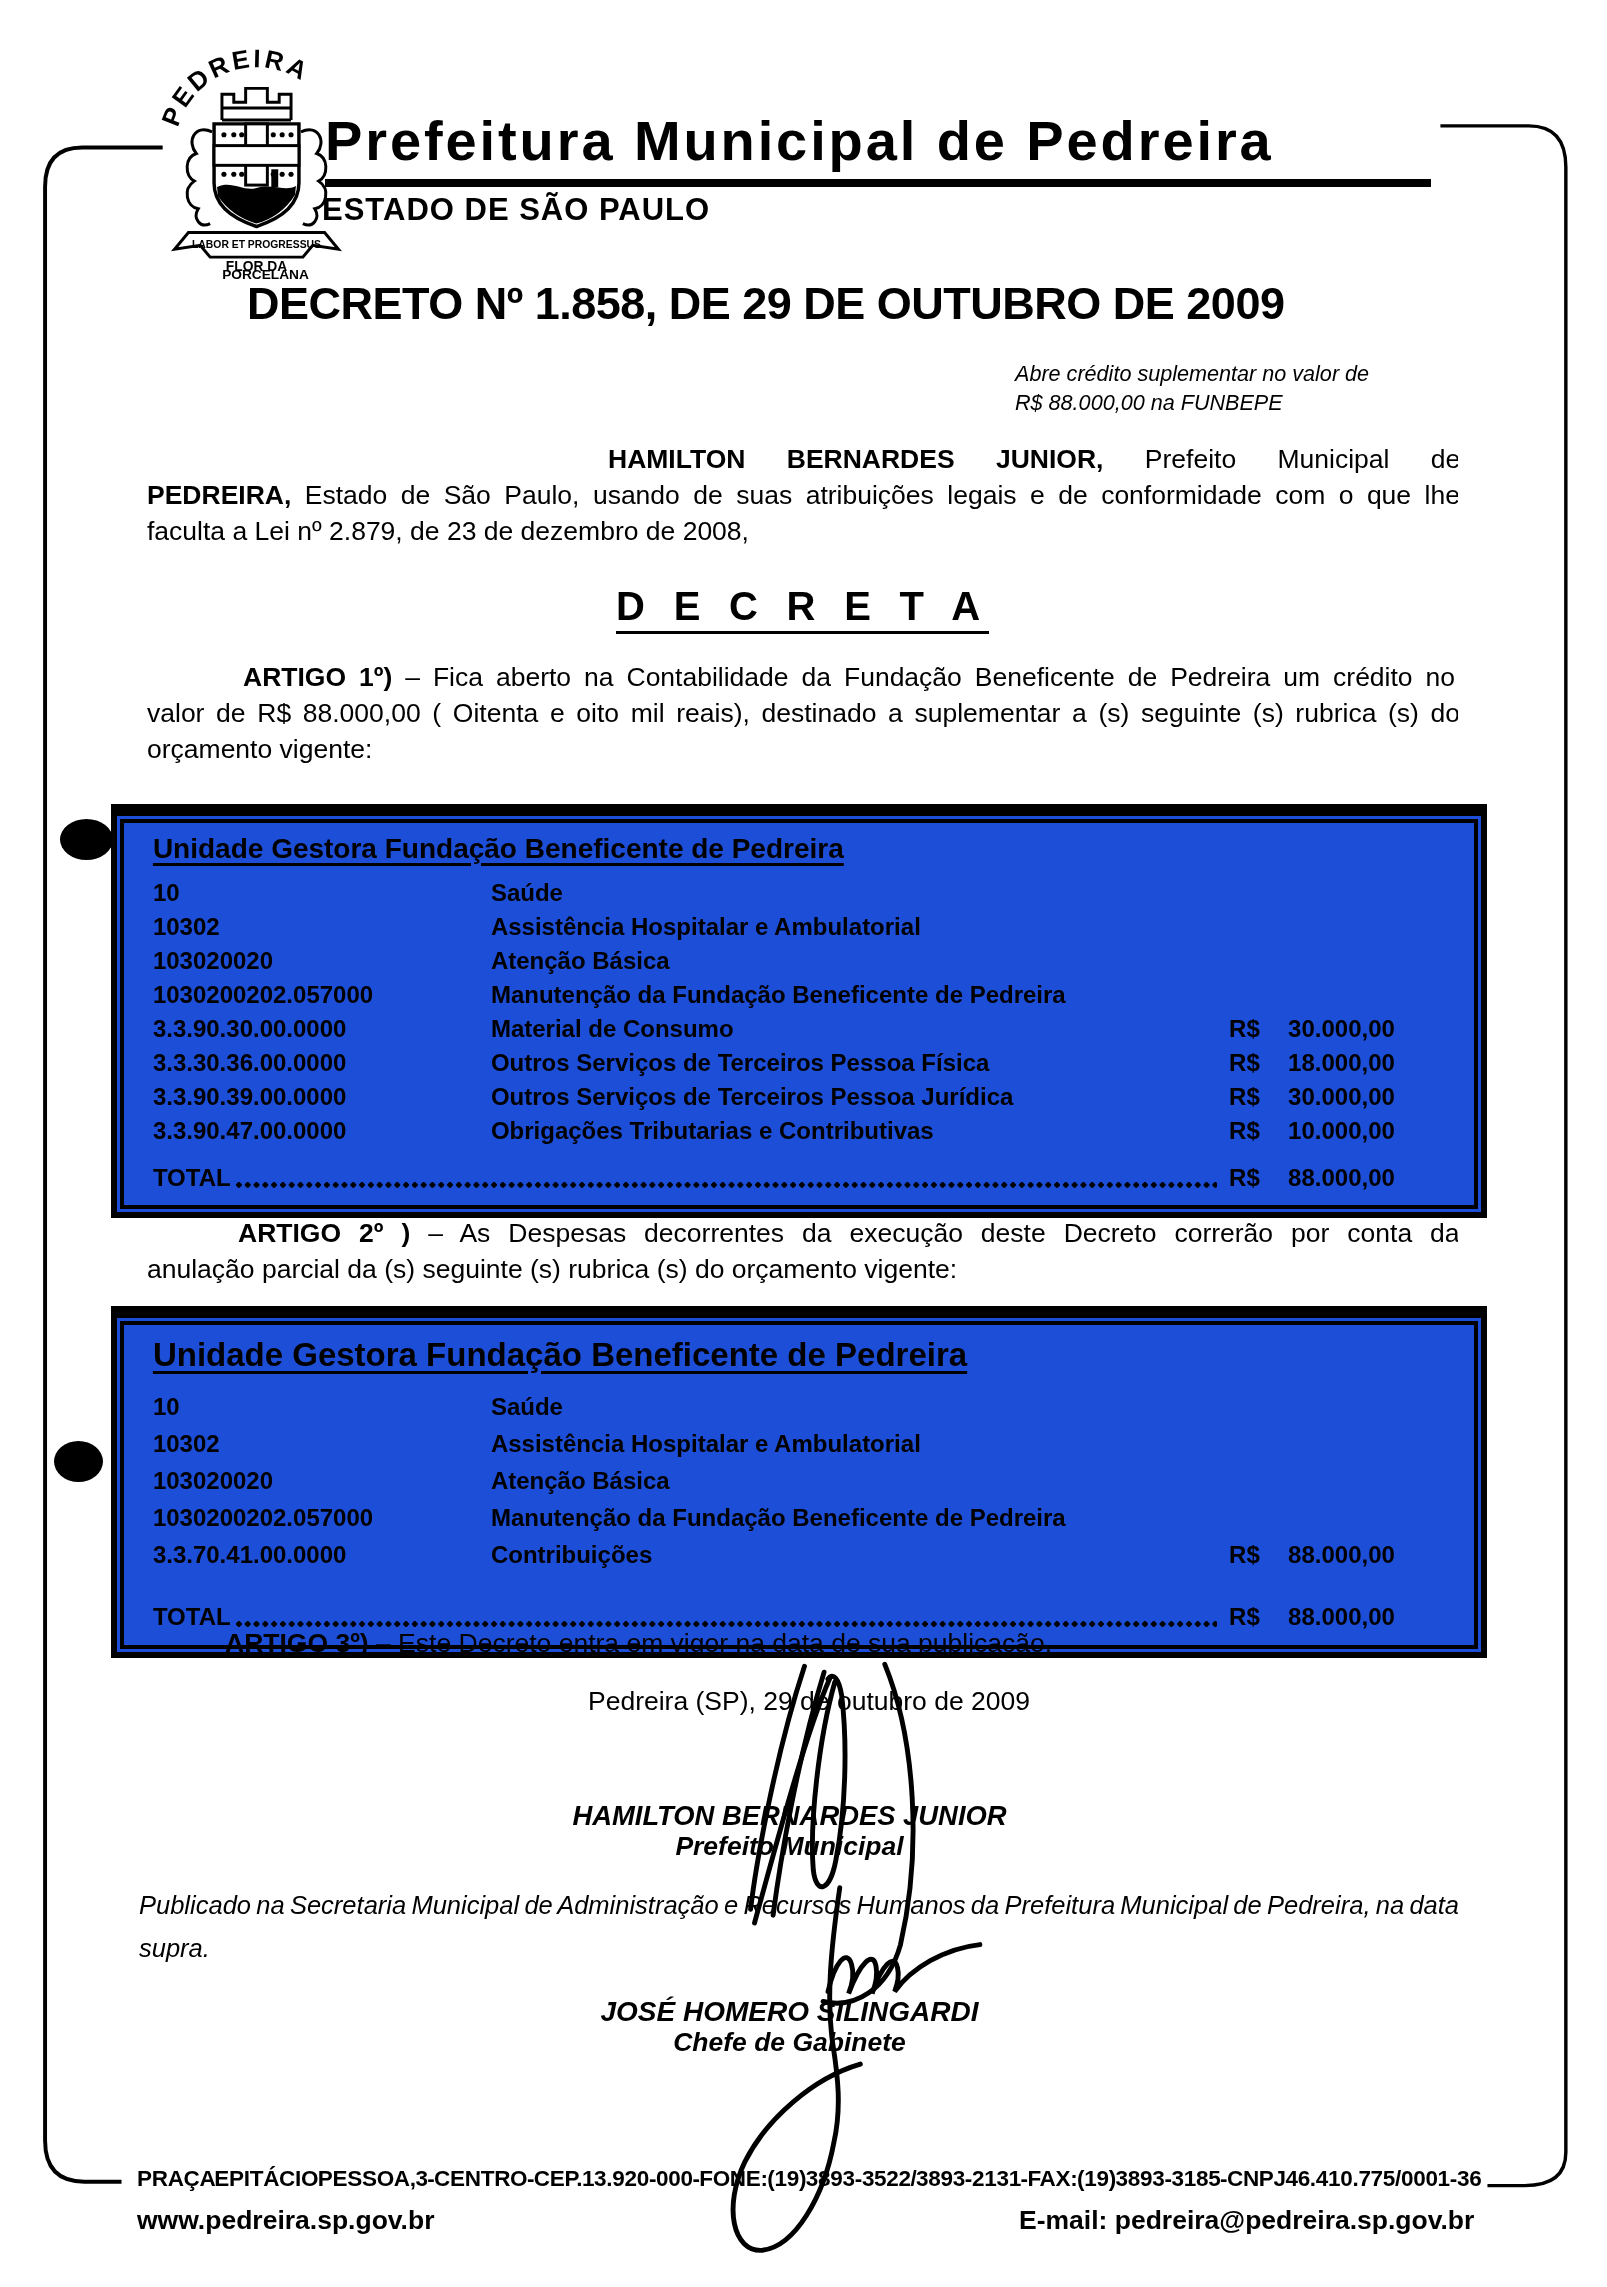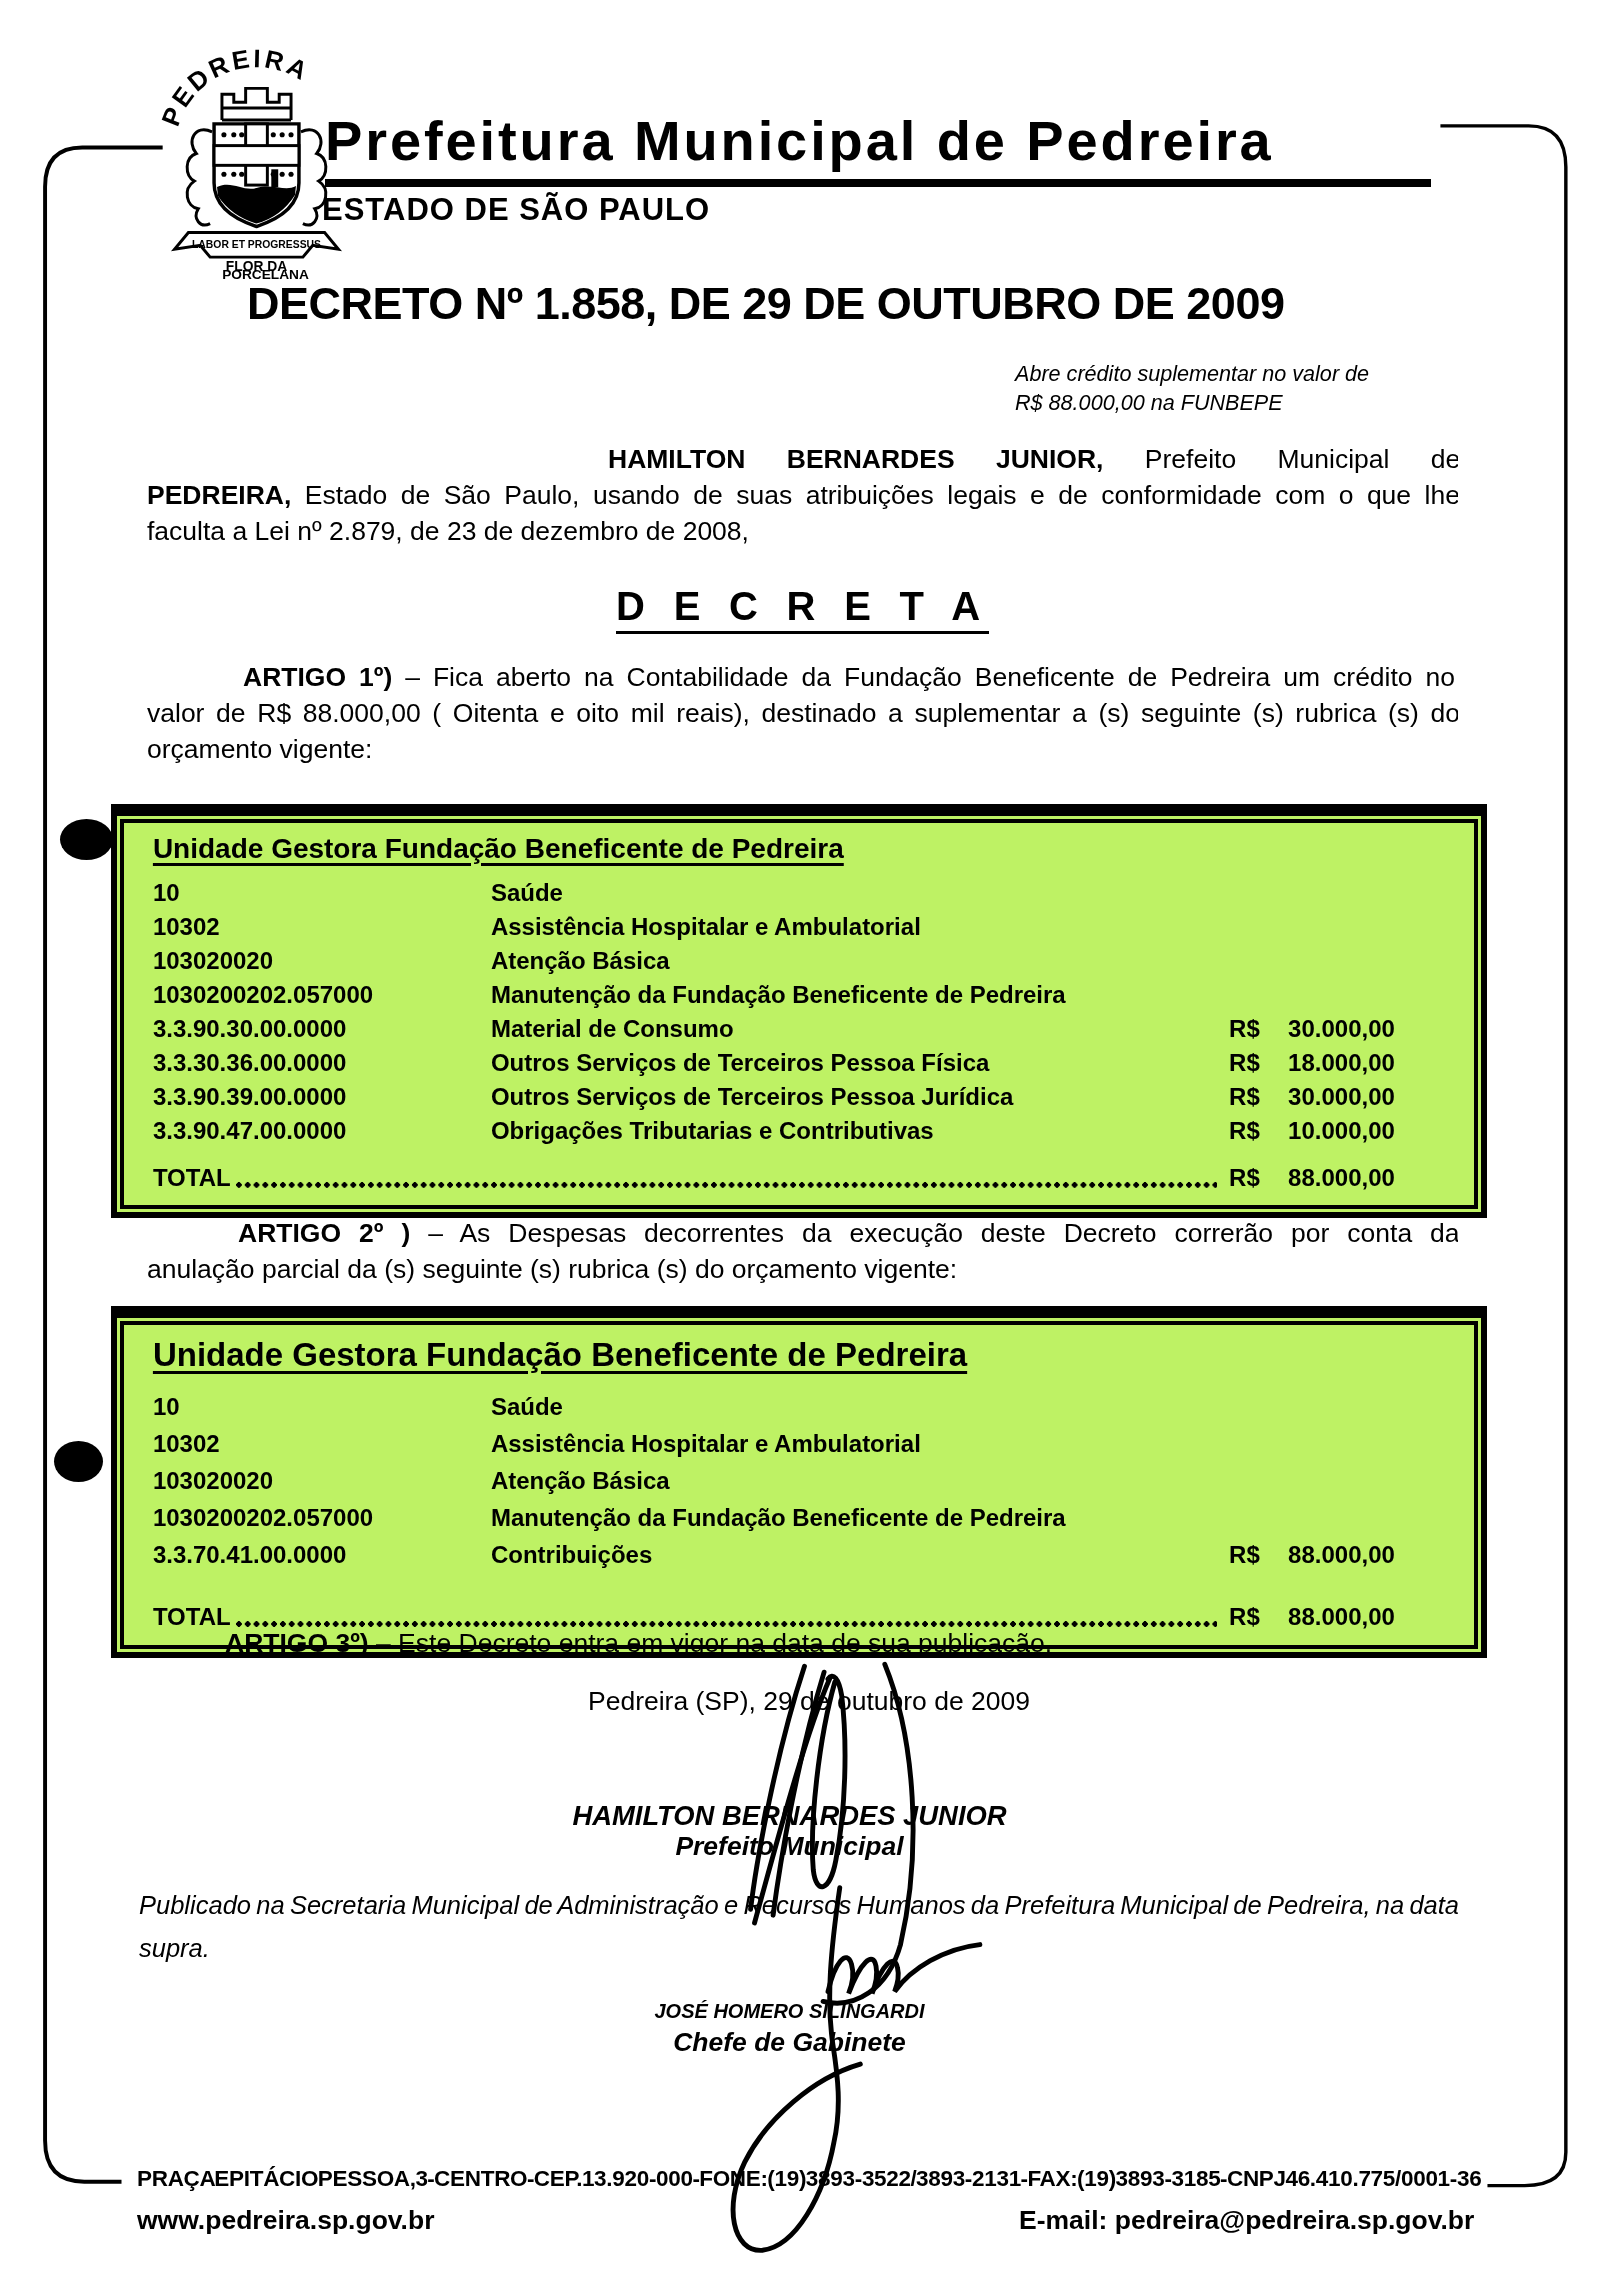--- a/index.html
+++ b/index.html
@@ -41,21 +41,21 @@
   .decreta{
     left:147px;top:584px;width:1311px;text-align:center;
     font-size:40px;font-weight:700;
   }
   .decreta span{letter-spacing:8.8px;border-bottom:3.9px solid #000;padding-bottom:2.9px;}
 
   
   .btable{
     left:111px;width:1364px;
     border:6.9px solid #000;border-top:12.7px solid #000;
-    background:#bef264;
+    background:#1d4ed8;
   }
   .btable .inner{
     border:4.9px solid #000;margin:2.9px;
     padding:5.9px 39px 9.8px 29px;
   }
   .thead{
     font-weight:700;
     text-decoration:underline;
     text-decoration-thickness:2.9px;
     text-underline-offset:4.9px;
@@ -303,21 +303,21 @@
     <div class="nm">HAMILTON BERNARDES JUNIOR</div>
     <div class="rl">Prefeito Municipal</div>
   </div>
 
   <div class="abs pub">
     <div class="jline" style="word-spacing: -1.8px;"><span class="jinner"><span>Publicado na Secretaria Municipal de Administração e Recursos Humanos da Prefeitura Municipal de Pedreira, na data</span></span></div>
     <div>supra.</div>
   </div>
 
   <div class="abs signer" style="left:510px;top:1996px;">
-    <div class="nm" style="font-size:20px;">JOSÉ HOMERO SILINGARDI</div>
+    <div class="nm" style="font-size:28px;">JOSÉ HOMERO SILINGARDI</div>
     <div class="rl">Chefe de Gabinete</div>
   </div>
 
   <svg class="abs" style="left:0;top:0;pointer-events:none;" width="1607" height="2288" viewBox="0 0 1640 2334">
     <g fill="none" stroke="#000" stroke-width="5" stroke-linecap="round">
       <path d="M 766 1948 C 772 1898 792 1788 821 1700"></path>
       <path d="M 789 1954 C 796 1900 813 1798 841 1706"></path>
       <path d="M 770 1962 C 800 1852 825 1762 847 1712"></path>
       <path d="M 852 1716 C 836 1772 826 1860 830 1908 C 833 1934 847 1930 853 1898 C 863 1848 865 1780 859 1730 C 856 1712 850 1706 845 1713"></path>
       <path d="M 903 1698 C 934 1774 941 1888 919 1984 C 906 2030 872 2050 840 2042"></path>

